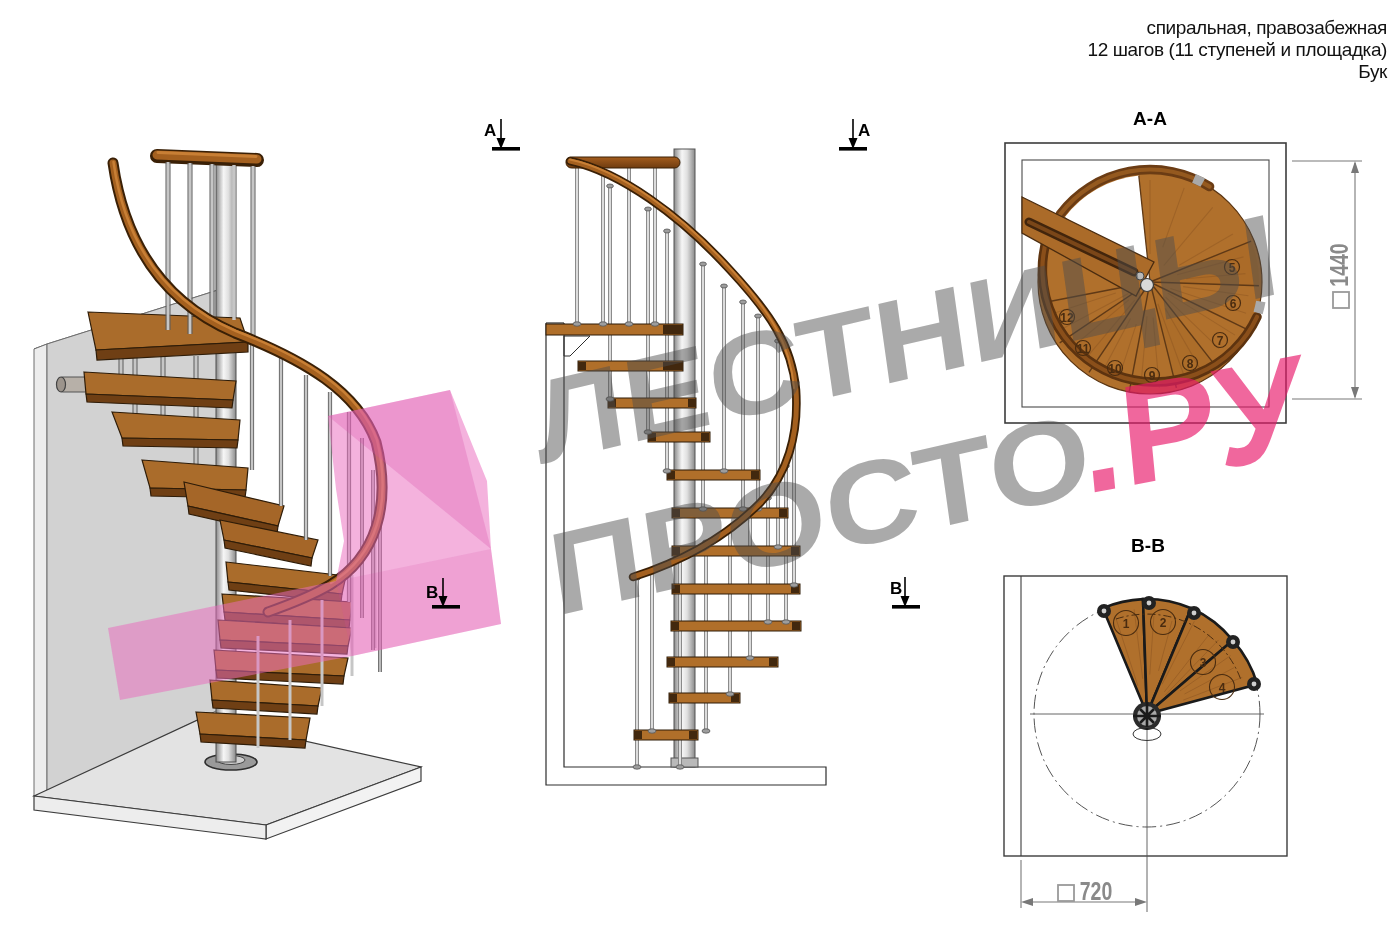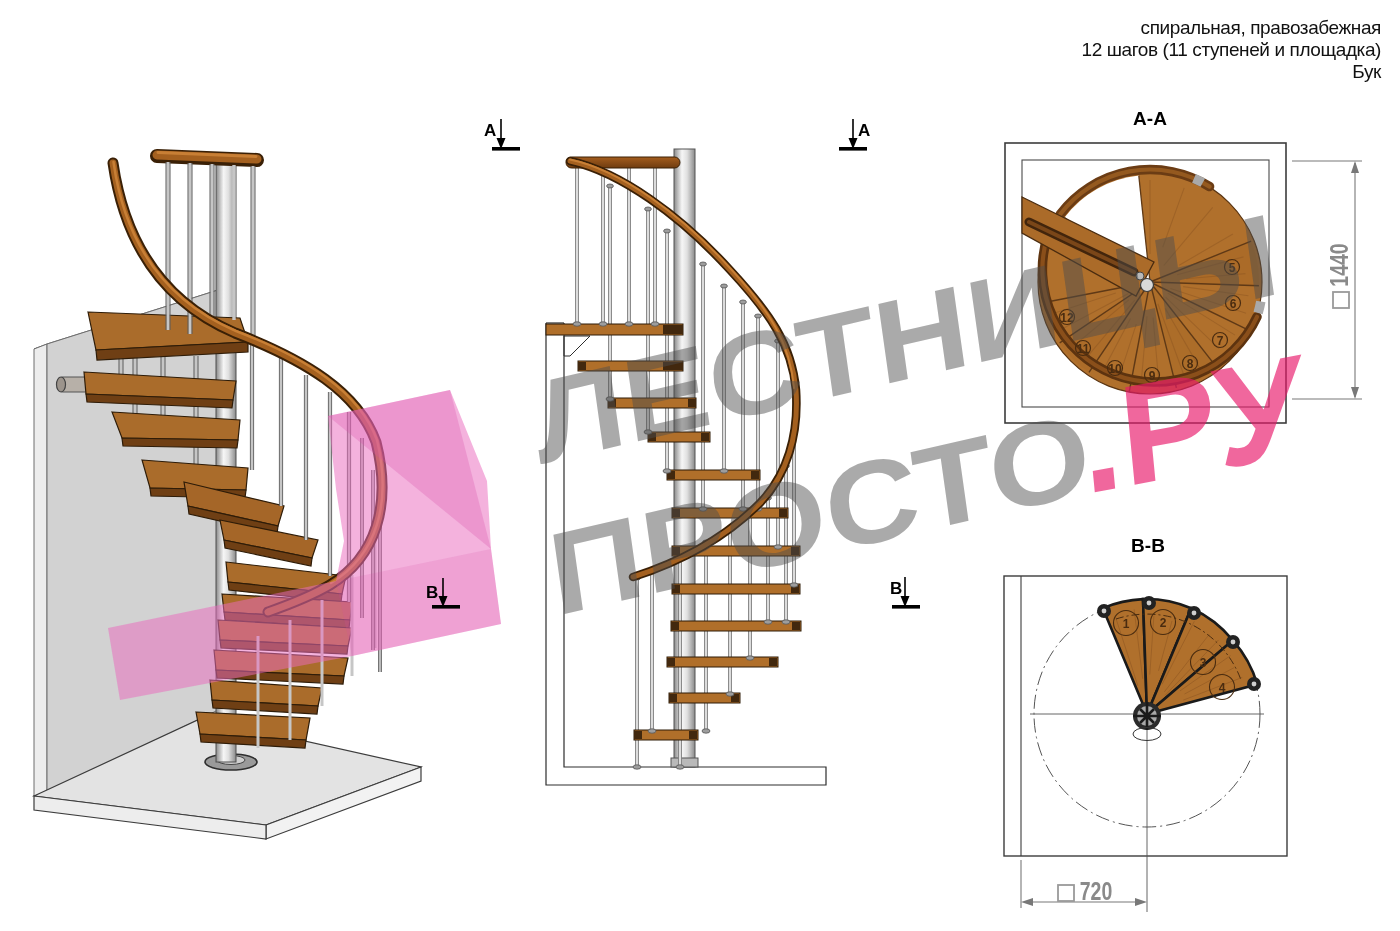--- a/index.html
+++ b/index.html
@@ -1,18 +1,18 @@
 <!DOCTYPE html>
 <html><head>
 <meta charset="utf-8">
 <style>
   html,body{margin:0;padding:0;background:#ffffff;}
   .page{position:relative;width:1400px;height:931px;overflow:hidden;font-family:"Liberation Sans", sans-serif;}
   svg{position:absolute;left:0;top:0;}
-  .hdr{position:absolute;right:19px;top:17px;text-align:right;color:#111;
+  .hdr{position:absolute;right:13px;top:17px;text-align:right;color:#111;
        font-size:19px;line-height:22px;letter-spacing:-0.4px;}
 </style>
 </head>
 <body>
 <div class="page">
 
 <div class="hdr">спиральная, правозабежная<br>12 шагов (11 ступеней и площадка)<br>Бук</div>
 <svg width="1400" height="931" viewBox="0 0 1400 931">
 <defs>
   <linearGradient id="poleg" x1="0" y1="0" x2="1" y2="0">

